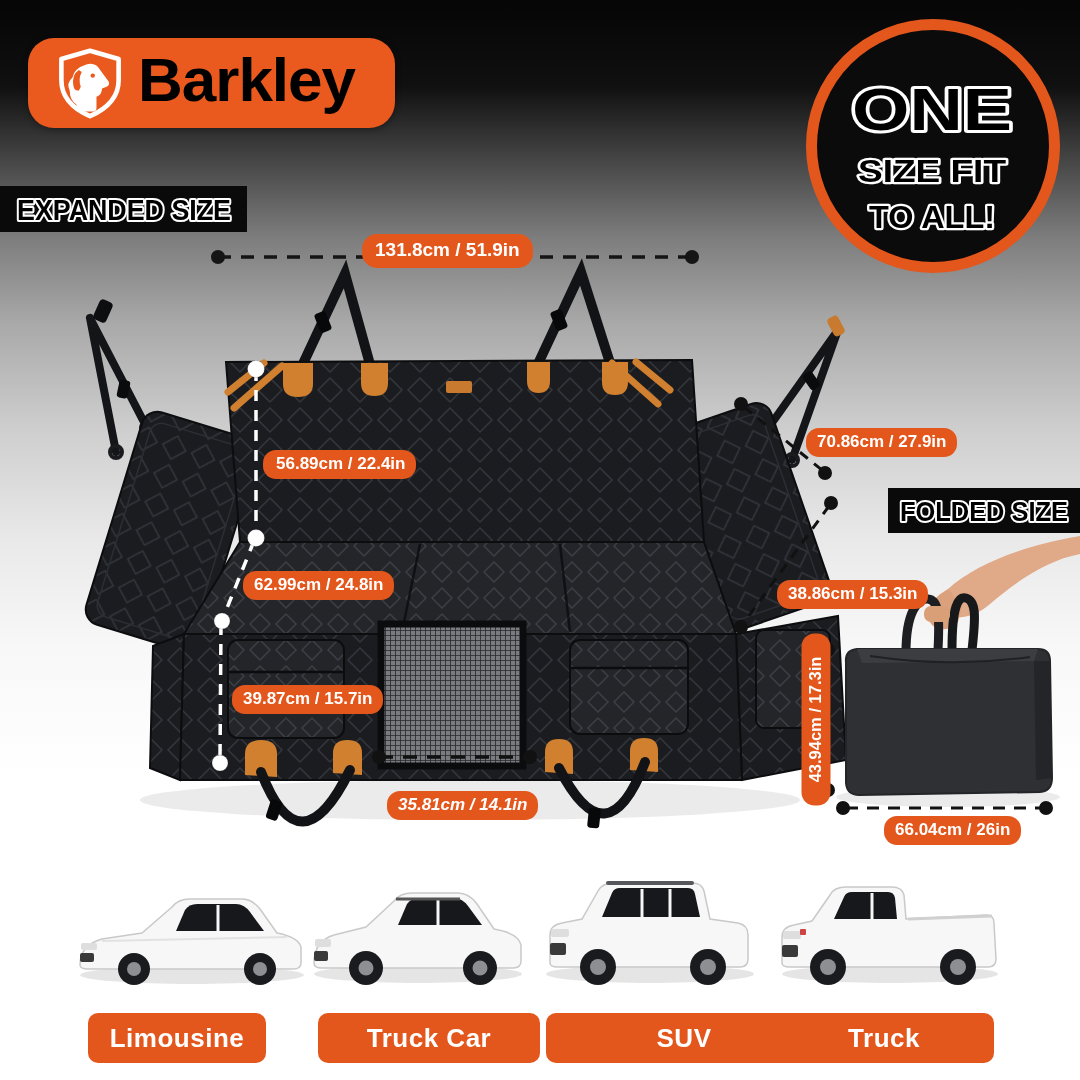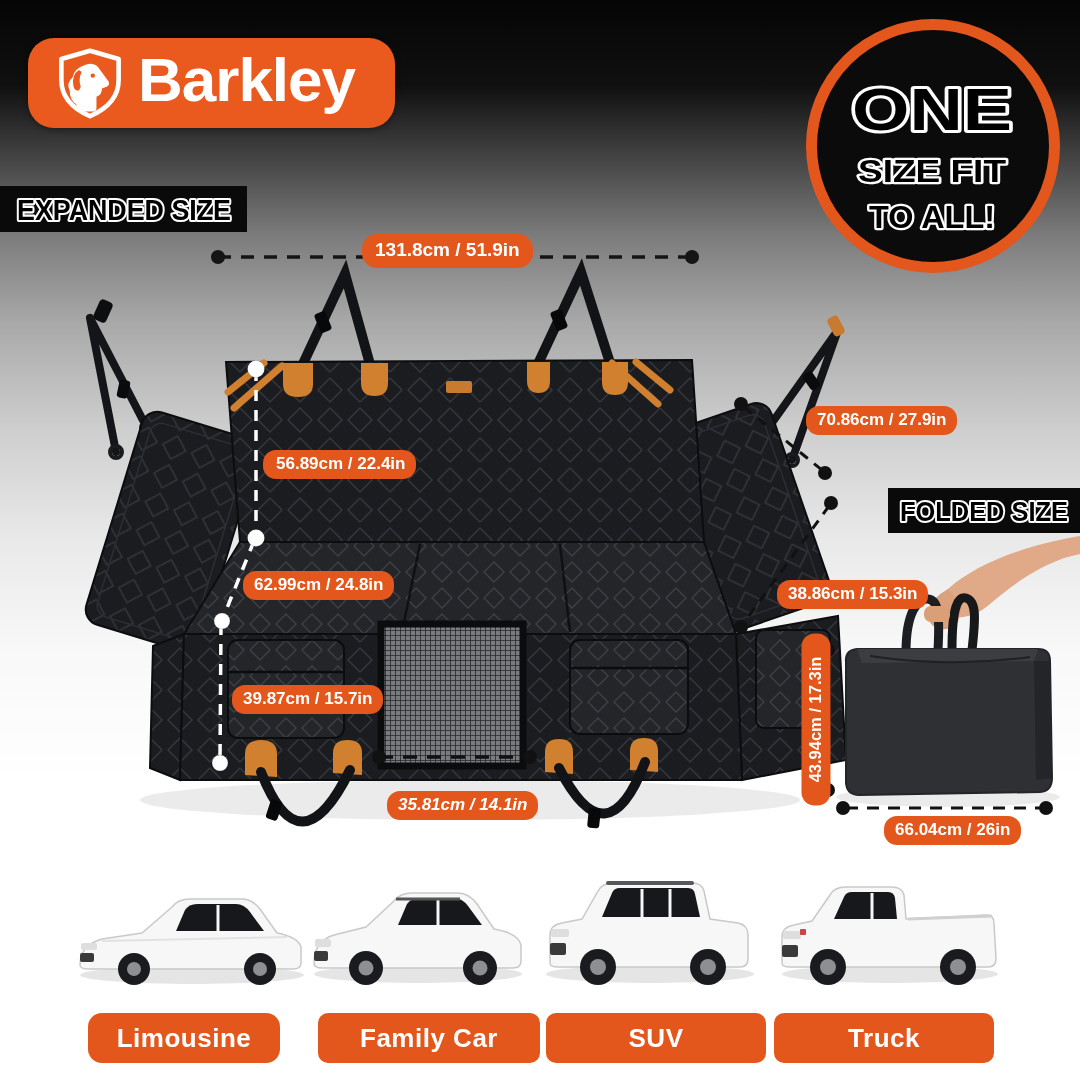--- a/index.html
+++ b/index.html
@@ -10,21 +10,21 @@
                #a9a9a9 30%,#cfcfcf 40%,#e9e9e9 50%,#f8f8f8 60%,#ffffff 72%,#ffffff 100%);
   }
   
   .logo-card{
     position:absolute;left:28px;top:38px;width:367px;height:90px;
     background:#EA5A1E;border-radius:26px;display:flex;align-items:center;
     box-shadow:0 2px 6px rgba(0,0,0,.35);
   }
   .logo-card .logo-icon{margin-left:26px;width:72px;height:72px;flex:0 0 auto;}
   .logo-card .logo-text{
-    color:#ffffff;font-size:62px;font-weight:700;letter-spacing:-1px;margin-left:12px;
+    color:#000000;font-size:62px;font-weight:700;letter-spacing:-1px;margin-left:12px;
     line-height:1;padding-bottom:6px;
   }
   
   .badge{
     position:absolute;left:806px;top:19px;width:232px;height:232px;background:#0B0B0B;
     border:11px solid #E4571C;border-radius:50%;
   }
   
   .title-box{position:absolute;background:#0A0A0A;}
   .title-expanded{left:0;top:186px;width:247px;height:46px;}
@@ -222,21 +222,21 @@
     </g>
     <g>
       <line x1="846" y1="808" x2="1044" y2="808" stroke="#111" stroke-width="3" stroke-dasharray="12 9"></line>
       <circle cx="843" cy="808" r="7" fill="#111"></circle>
         <circle cx="1046" cy="808" r="7" fill="#111"></circle>
     </g>
   </svg>
 
   <div class="dim-pill big" style="left:362px;top:234px;">131.8cm / 51.9in</div>
   <div class="dim-pill" style="left:263px;top:450px;padding-left:13px;">56.89cm / 22.4in</div>
-  <div class="dim-pill" style="left:806px;top:406px;">70.86cm / 27.9in</div>
+  <div class="dim-pill" style="left:806px;top:428px;">70.86cm / 27.9in</div>
   <div class="dim-pill" style="left:243px;top:571px;">62.99cm / 24.8in</div>
   <div class="dim-pill" style="left:777px;top:580px;">38.86cm / 15.3in</div>
   <div class="dim-pill" style="left:232px;top:685px;text-align:right;">39.87cm / 15.7in</div>
   <div class="dim-pill" style="left:387px;top:791px;font-style:italic;">35.81cm / 14.1in</div>
   <div class="dim-pill vertical">43.94cm / 17.3in</div>
   <div class="dim-pill" style="left:884px;top:816px;">66.04cm / 26in</div>
 
   <svg class="abs" style="left:50px;top:855px;" width="980" height="145" viewBox="0 0 980 145">
 
     <g transform="translate(22,28)">
@@ -291,18 +291,18 @@
       <rect x="7" y="64" width="18" height="8" rx="2" fill="#dedede"></rect>
       <rect x="6" y="78" width="16" height="12" rx="2" fill="#3a3a3a"></rect>
       <rect x="24" y="62" width="6" height="6" rx="1" fill="#c44"></rect>
       <circle cx="52" cy="100" r="18" fill="#1a1b1e"></circle>
         <circle cx="52" cy="100" r="8" fill="#8d8f93"></circle>
       <circle cx="182" cy="100" r="18" fill="#1a1b1e"></circle>
         <circle cx="182" cy="100" r="8" fill="#8d8f93"></circle>
     </g>
   </svg>
 
-  <div class="vehicle-btn" style="left:88px;width:192px;border-radius:14px;">Limousine</div>
-  <div class="vehicle-btn" style="left:318px;width:222px;">Family Car</div>
-  <div class="vehicle-btn" style="left:546px;width:220px;">SUV</div>
+  <div class="vehicle-btn" style="left:88px;width:178px;">Limousine</div>
+  <div class="vehicle-btn" style="left:318px;width:222px;">Truck Car</div>
+  <div class="vehicle-btn" style="left:546px;width:220px;padding-left:28px;">SUV</div>
   <div class="vehicle-btn" style="left:774px;width:220px;">Truck</div>
 
 </div>
 
 </body></html>

